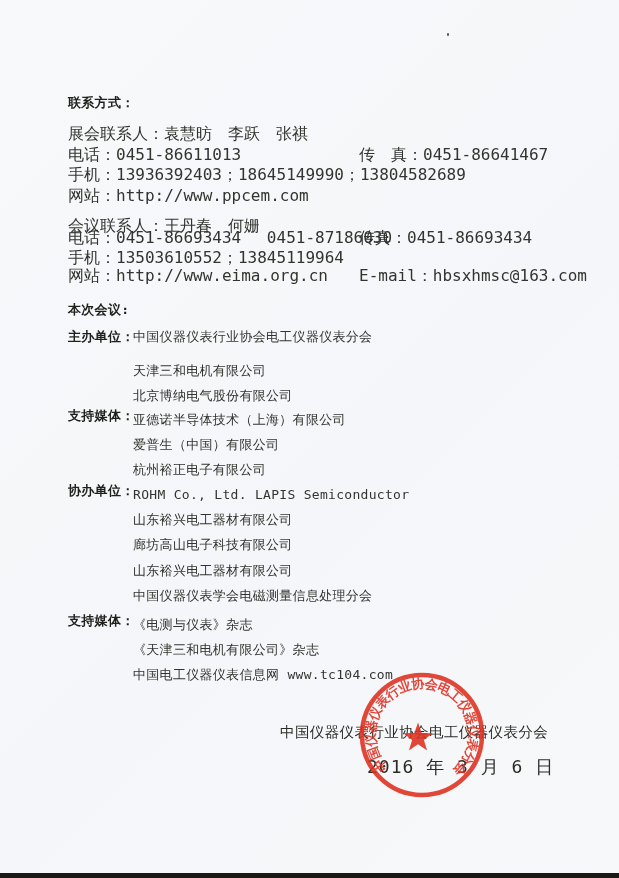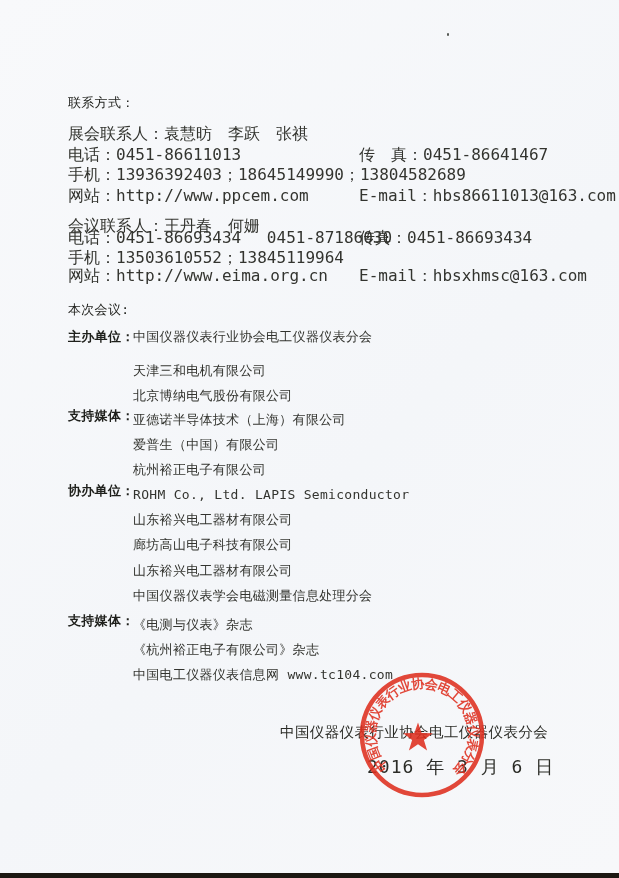--- a/index.html
+++ b/index.html
@@ -5,21 +5,21 @@
   html,body{margin:0;padding:0;}
   .page{
     position:relative;
     width:619px;height:878px;
     background:linear-gradient(135deg,#f8f9fb 0%,#f4f6f9 55%,#f7f8fa 100%);
     overflow:hidden;
     font-family:"DejaVu Sans Mono","DejaVu Sans",monospace;
     color:#33342f;
   }
   .txt{position:absolute;white-space:pre;font-size:13px;letter-spacing:.3px;}
-  .bold{font-weight:400;color:#1f201c;}
+  .bold{font-weight:700;color:#1f201c;}
   .crow{position:absolute;left:68px;width:520px;height:20px;}
   .crow .cl{position:absolute;left:0;top:0;white-space:pre;}
   .crow .cr{position:absolute;left:279px;top:0;white-space:pre;margin-left:12px;}
   .group{position:absolute;left:68px;}
   .glabel{position:absolute;left:0;top:0;font-weight:700;color:#1f201c;white-space:pre;font-size:13px;letter-spacing:.3px;}
   .gitems{position:absolute;left:65px;top:0;width:460px;}
   .gitem{height:25.2px;line-height:25.2px;white-space:pre;font-size:13px;letter-spacing:.3px;}
   .stamp{position:absolute;left:356px;top:669px;width:132px;height:132px;opacity:.88;}
   .sig{position:absolute;white-space:pre;color:#2b2c27;}
   .bottom-bar{position:absolute;left:0;bottom:0;width:100%;height:5px;background:#1c1812;}
@@ -39,21 +39,20 @@
   <div class="crow" style="top:144.7px;">
     <span class="cl">电话：0451-86611013</span>
     <span class="cr">传　真：0451-86641467</span>
   </div>
   <div class="crow" style="top:165.4px;">
     <span class="cl">手机：13936392403；18645149990；13804582689</span>
     <span class="cr"></span>
   </div>
   <div class="crow" style="top:186.1px;">
     <span class="cl">网站：http://www.ppcem.com</span>
-    <span class="cr">E-mail：hbs86611013@163.com</span>
   </div>
   <div class="crow" style="top:216px;">
     <span class="cl">会议联系人：王丹春　何姗</span>
     <span class="cr"></span>
   </div>
   <div class="crow" style="top:227.5px;">
     <span class="cl">电话：0451-86693434　 0451-87186030</span>
     <span class="cr">传真：0451-86693434</span>
   </div>
   <div class="crow" style="top:248.2px;">
@@ -93,21 +92,21 @@
       <div class="gitem">廊坊高山电子科技有限公司</div>
       <div class="gitem">山东裕兴电工器材有限公司</div>
       <div class="gitem">中国仪器仪表学会电磁测量信息处理分会</div>
     </div>
   </div>
 
   <div class="group" style="top:612px;">
     <span class="glabel">支持媒体：</span>
     <div class="gitems">
       <div class="gitem">《电测与仪表》杂志</div>
-      <div class="gitem">《杭州裕正电子有限公司》杂志</div>
+      <div class="gitem">《天津三和电机有限公司》杂志</div>
       <div class="gitem">中国电工仪器仪表信息网 www.tc104.com</div>
     </div>
   </div>
 
   <div class="sig" style="left:280px;top:723px;font-size:14.5px;letter-spacing:.4px;">中国仪器仪表行业协会电工仪器仪表分会</div>
   <div class="sig" style="left:367px;top:755px;font-size:18px;letter-spacing:1px;">2016 年 3 月 6 日</div>
 
   <svg class="stamp" viewBox="0 0 132 132">
     <circle cx="66" cy="66" r="60" fill="none" stroke="var(--stamp-color,#df2f1f)" stroke-width="4.5"></circle>
     <polygon points="62,53.5 65.64,63.98 76.74,64.21 67.9,70.92 71.11,81.54 62,75.2 52.89,81.54 56.1,70.92 47.26,64.21 58.36,63.98" fill="var(--stamp-color,#df2f1f)"></polygon>

